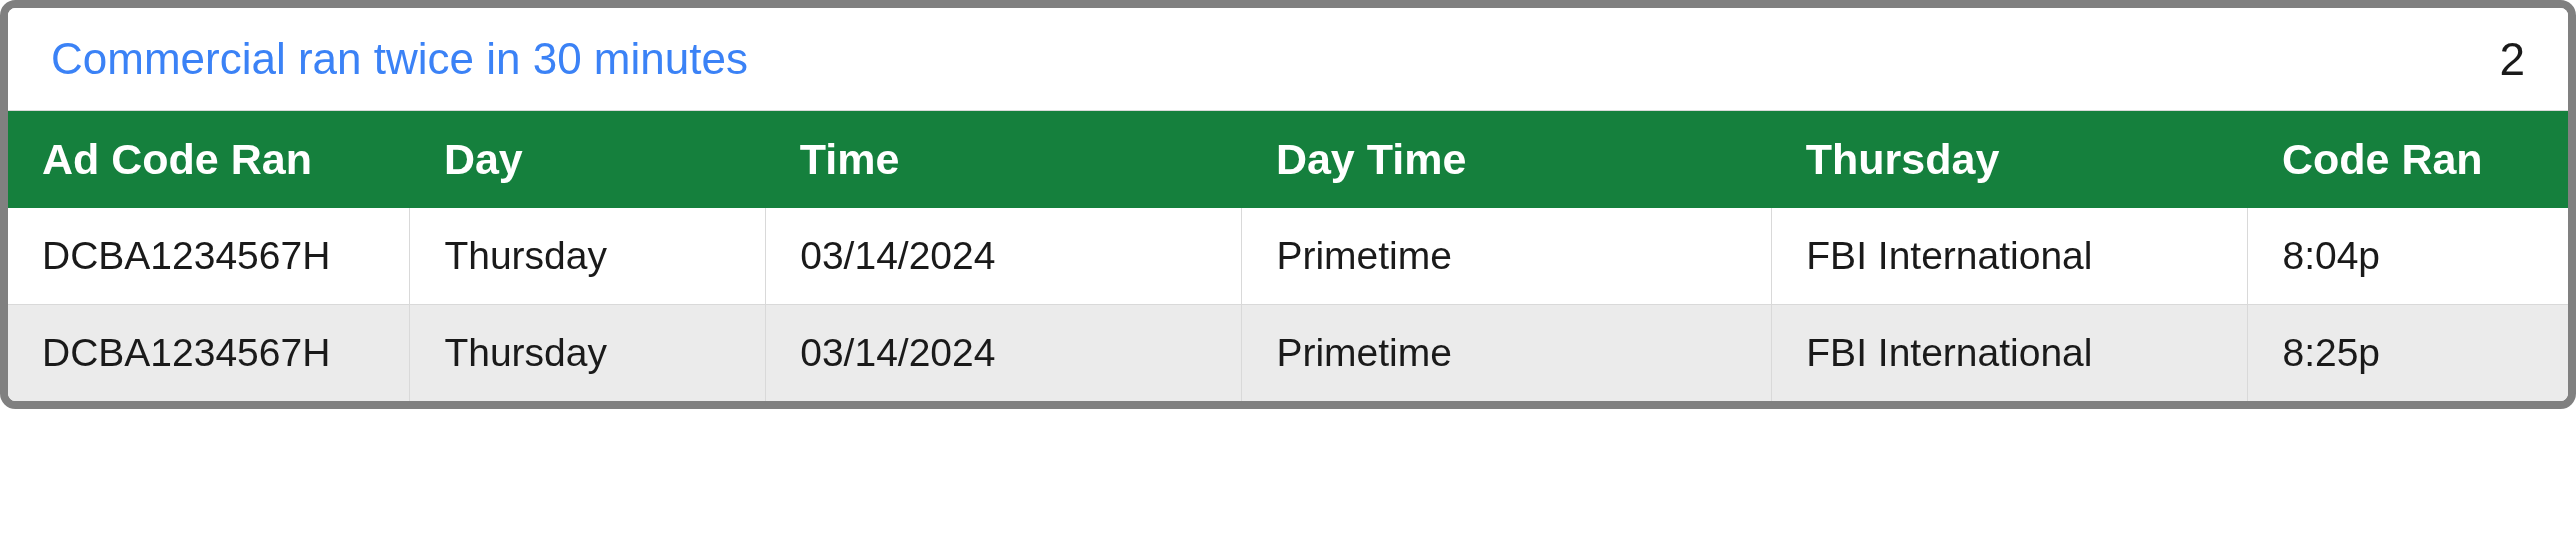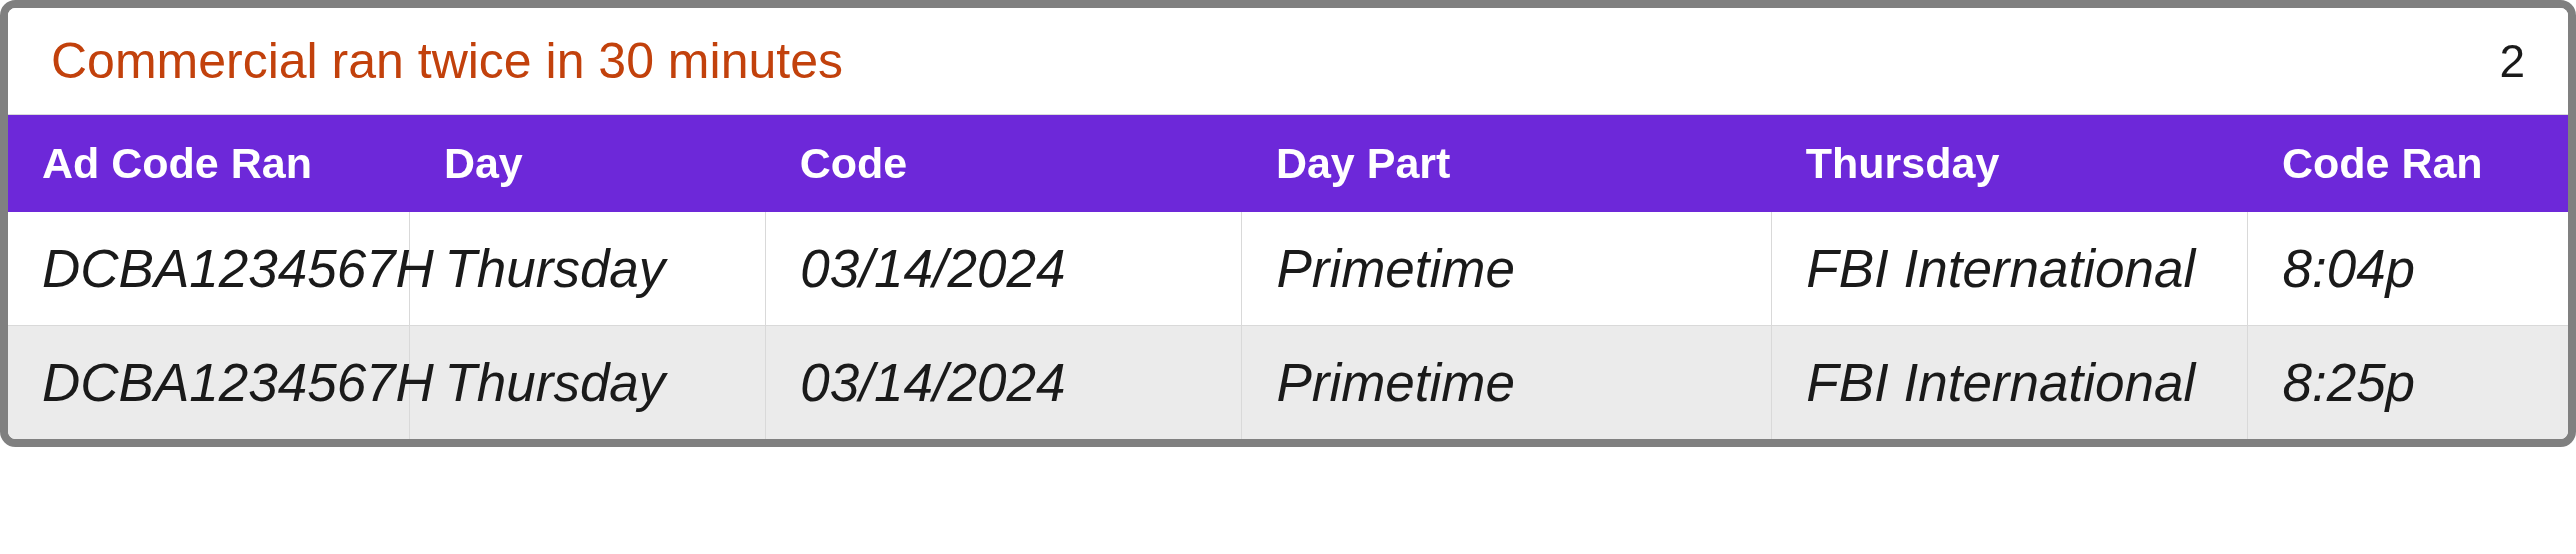--- a/index.html
+++ b/index.html
@@ -21,53 +21,52 @@
     }
     .title-bar {
       display: flex;
       justify-content: space-between;
       align-items: center;
       padding: 24px 43px 24px 43px;
       background: #ffffff;
       border-bottom: 1.7px solid #d9d9d9;
     }
     .title-text {
-      font-size: 50px;
-      color: #c2410c;
+      font-size: 44px;
+      color: #3b82f6;
       font-weight: 400;
     }
     .title-count {
       font-size: 46px;
       color: #1a1a1a;
       font-weight: 400;
     }
     table {
       width: 100%;
       border-collapse: collapse;
       table-layout: fixed;
     }
     thead tr {
-      background: #6d28d9;
+      background: #15803d;
     }
     thead th {
       color: #ffffff;
       font-size: 43px;
       font-weight: 700;
       text-align: left;
       padding: 24px 26px 24px 34px;
       border: none;
     }
     tbody td {
-      font-size: 53px;
+      font-size: 39px;
       color: #1a1a1a;
       font-weight: 400;
       padding: 26px 26px 26px 34px;
       border-right: 1.7px solid #d9d9d9;
       border-bottom: 1.7px solid #d9d9d9;
-      font-style: italic;
     }
     tbody td:last-child {
       border-right: none;
     }
     tbody tr.row-even {
       background: #ffffff;
     }
     tbody tr.row-odd {
       background: #ebebeb;
     }
@@ -95,22 +94,22 @@
       <col class="col-day">
       <col class="col-date">
       <col class="col-daypart">
       <col class="col-program">
       <col class="col-timeran">
     </colgroup>
     <thead>
       <tr>
         <th>Ad Code Ran</th>
         <th>Day</th>
-        <th>Code</th>
-        <th>Day Part</th>
+        <th>Time</th>
+        <th>Day Time</th>
         <th>Thursday</th>
         <th>Code Ran</th>
       </tr>
     </thead>
     <tbody>
       <tr class="row-even">
         <td>DCBA1234567H</td>
         <td>Thursday</td>
         <td>03/14/2024</td>
         <td>Primetime</td>

